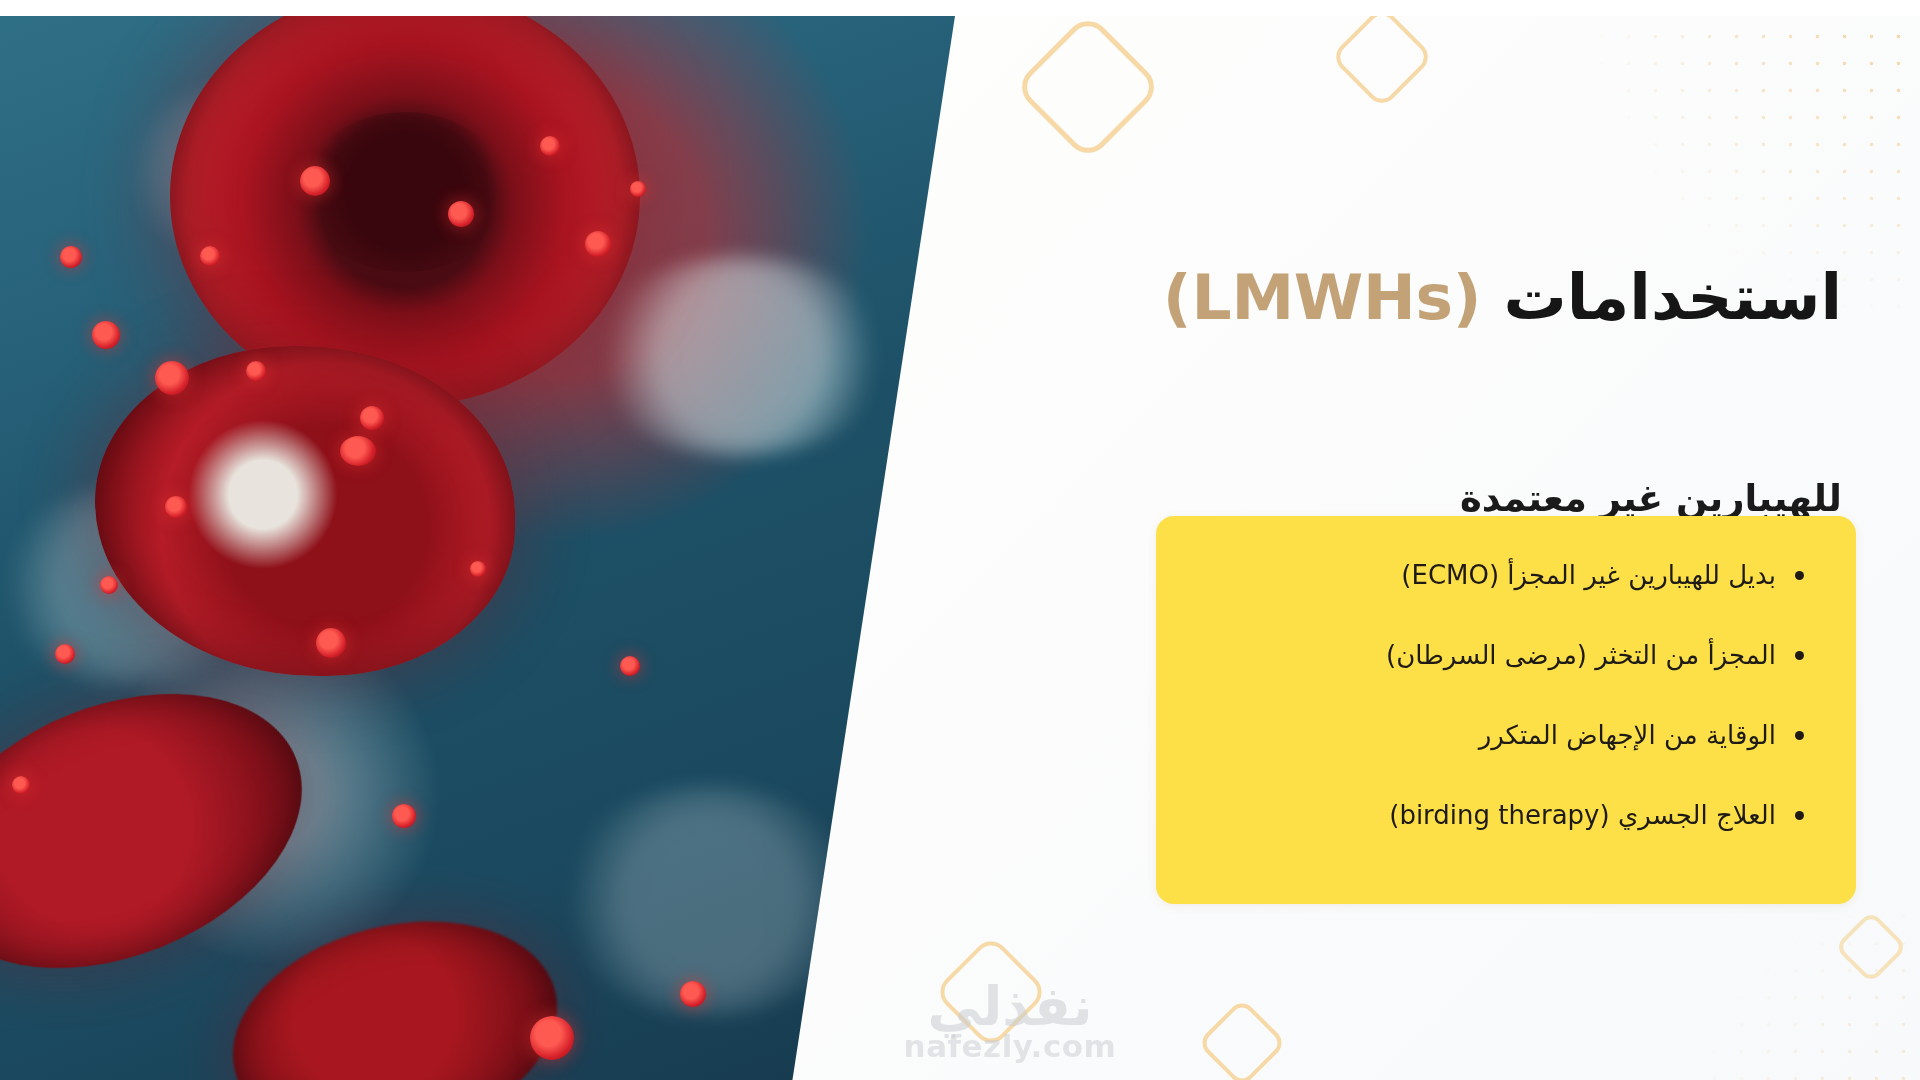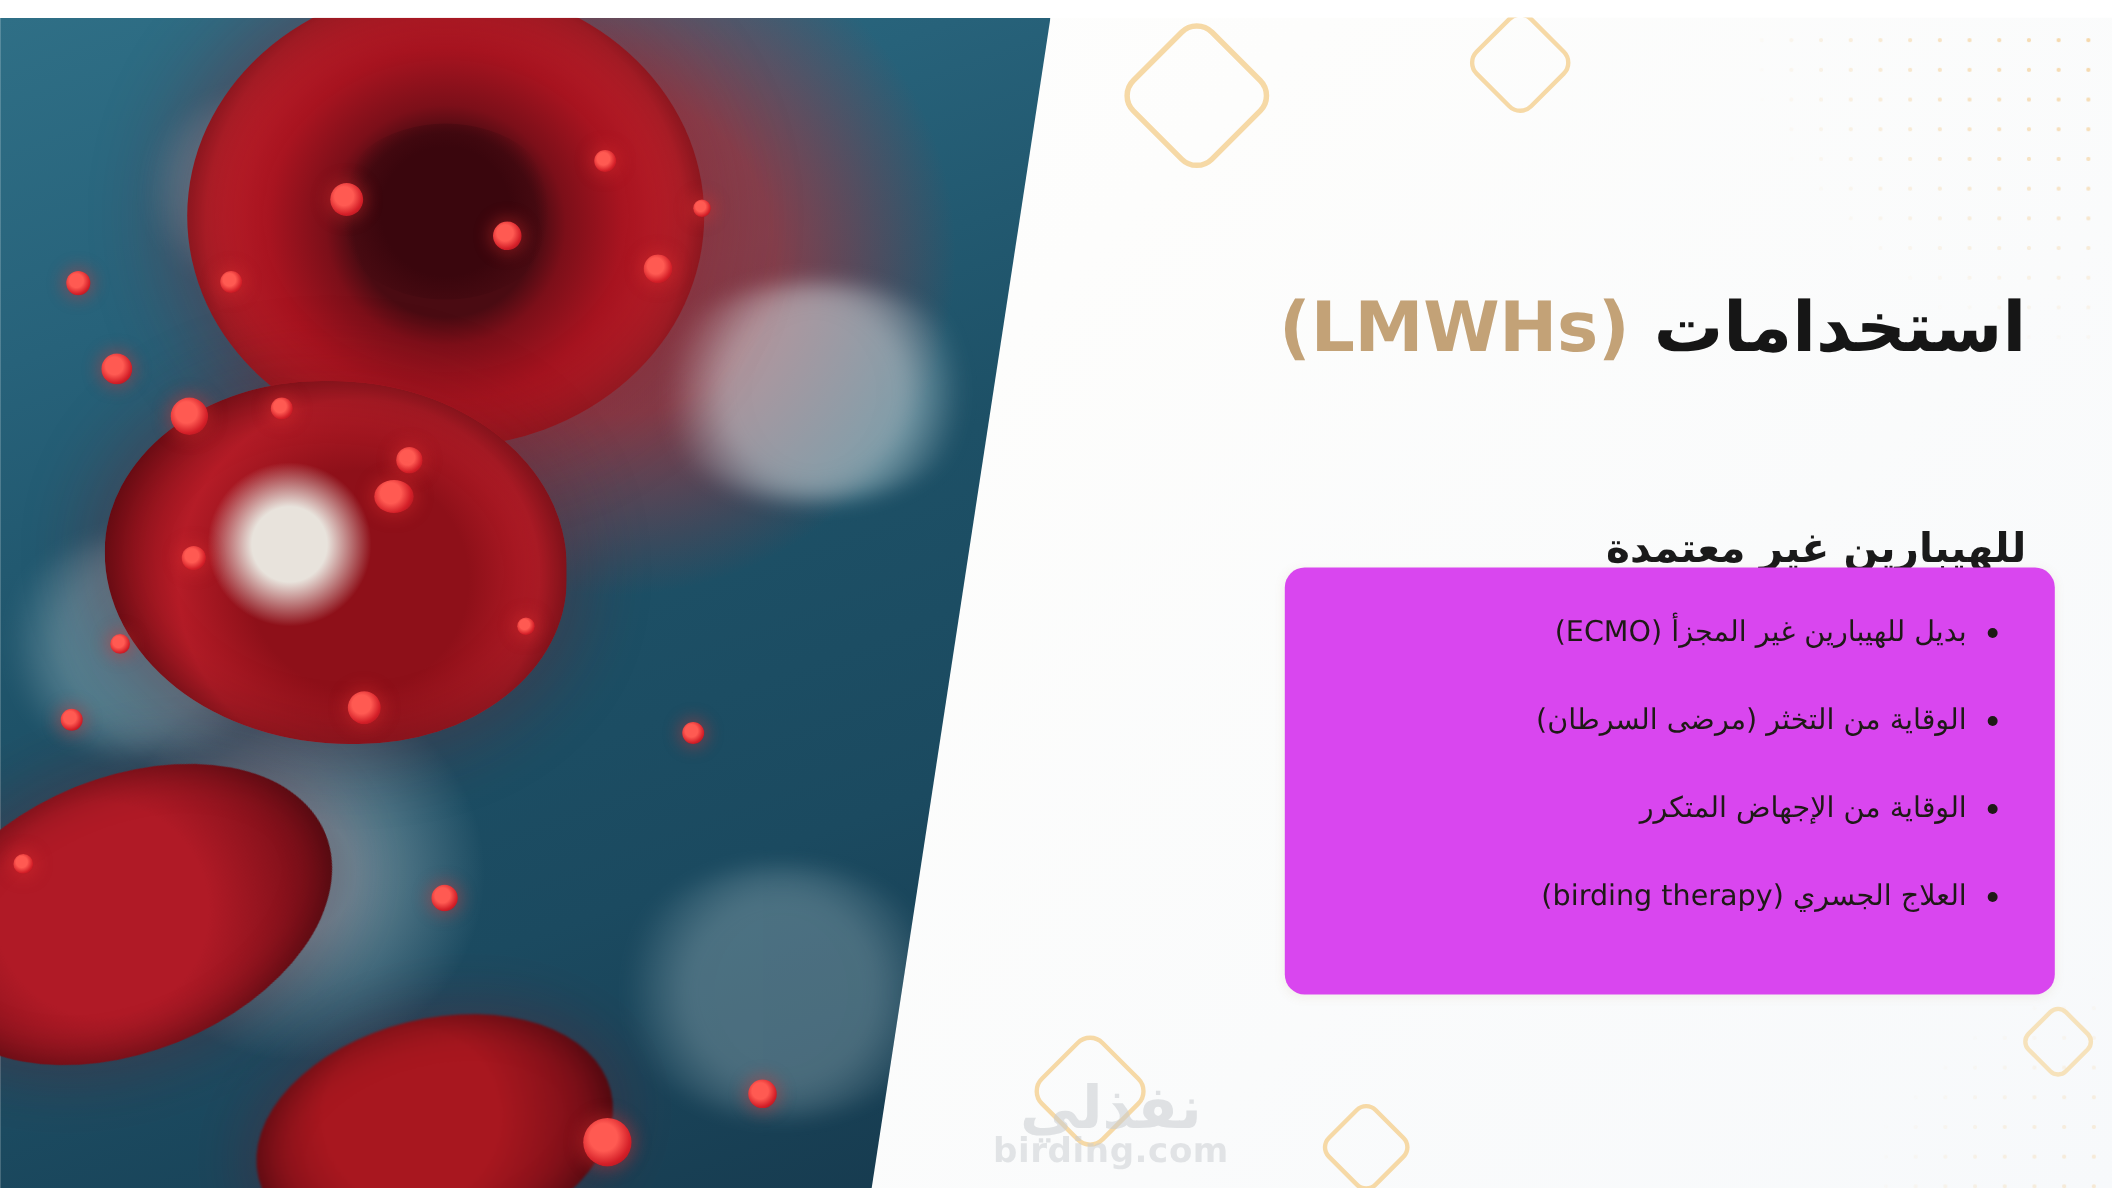--- a/index.html
+++ b/index.html
@@ -108,22 +108,22 @@
     font-size:63px;font-weight:bold;line-height:1.12;color:#161616;
     letter-spacing:-.3px;
   }
   .title .lmwh{color:#c3a277;font-family:"DejaVu Sans","Liberation Sans",sans-serif;}
   .subtitle{
     position:absolute;right:78px;top:430px;width:1000px;
     text-align:right;direction:rtl;
     font-size:37px;font-weight:bold;color:#1a1a1a;
   }
   .card{
-    position:absolute;right:52px;top:500px;width:700px;min-height:388px;
-    background:#d946ef;border-radius:18px;
+    position:absolute;right:64px;top:500px;width:700px;min-height:388px;
+    background:#fde047;border-radius:18px;
     box-shadow:0 2px 10px rgba(160,120,60,.10);
     padding:42px 46px 34px 32px;box-sizing:border-box;
     direction:rtl;
   }
   .bullets{list-style:none;margin:0;padding:0;}
   .bullets li{
     position:relative;font-size:26px;color:#1e1a16;line-height:1.35;
     padding-right:34px;margin-bottom:45px;text-align:right;direction:rtl;
     font-weight:400;
   }
@@ -200,24 +200,24 @@
     </div>
   </div>
 
   <h1 class="title"><span>استخدامات</span> <span class="lmwh">(LMWHs)</span></h1>
 
   <h2 class="subtitle">للهيبارين غير معتمدة</h2>
 
   <div class="card">
     <ul class="bullets">
       <li>بديل للهيبارين غير المجزأ (ECMO)</li>
-      <li>الوقاية من التخثر (مرضى السرطان)</li>
+      <li>المجزأ من التخثر (مرضى السرطان)</li>
       <li>الوقاية من الإجهاض المتكرر</li>
       <li>العلاج الجسري (birding therapy)</li>
     </ul>
   </div>
 
   <div class="watermark">
     <div class="wm-ar">نفذلي</div>
-    <div class="wm-en">birding.com</div>
+    <div class="wm-en">nafezly.com</div>
   </div>
 
 </div>
 
 </body></html>

